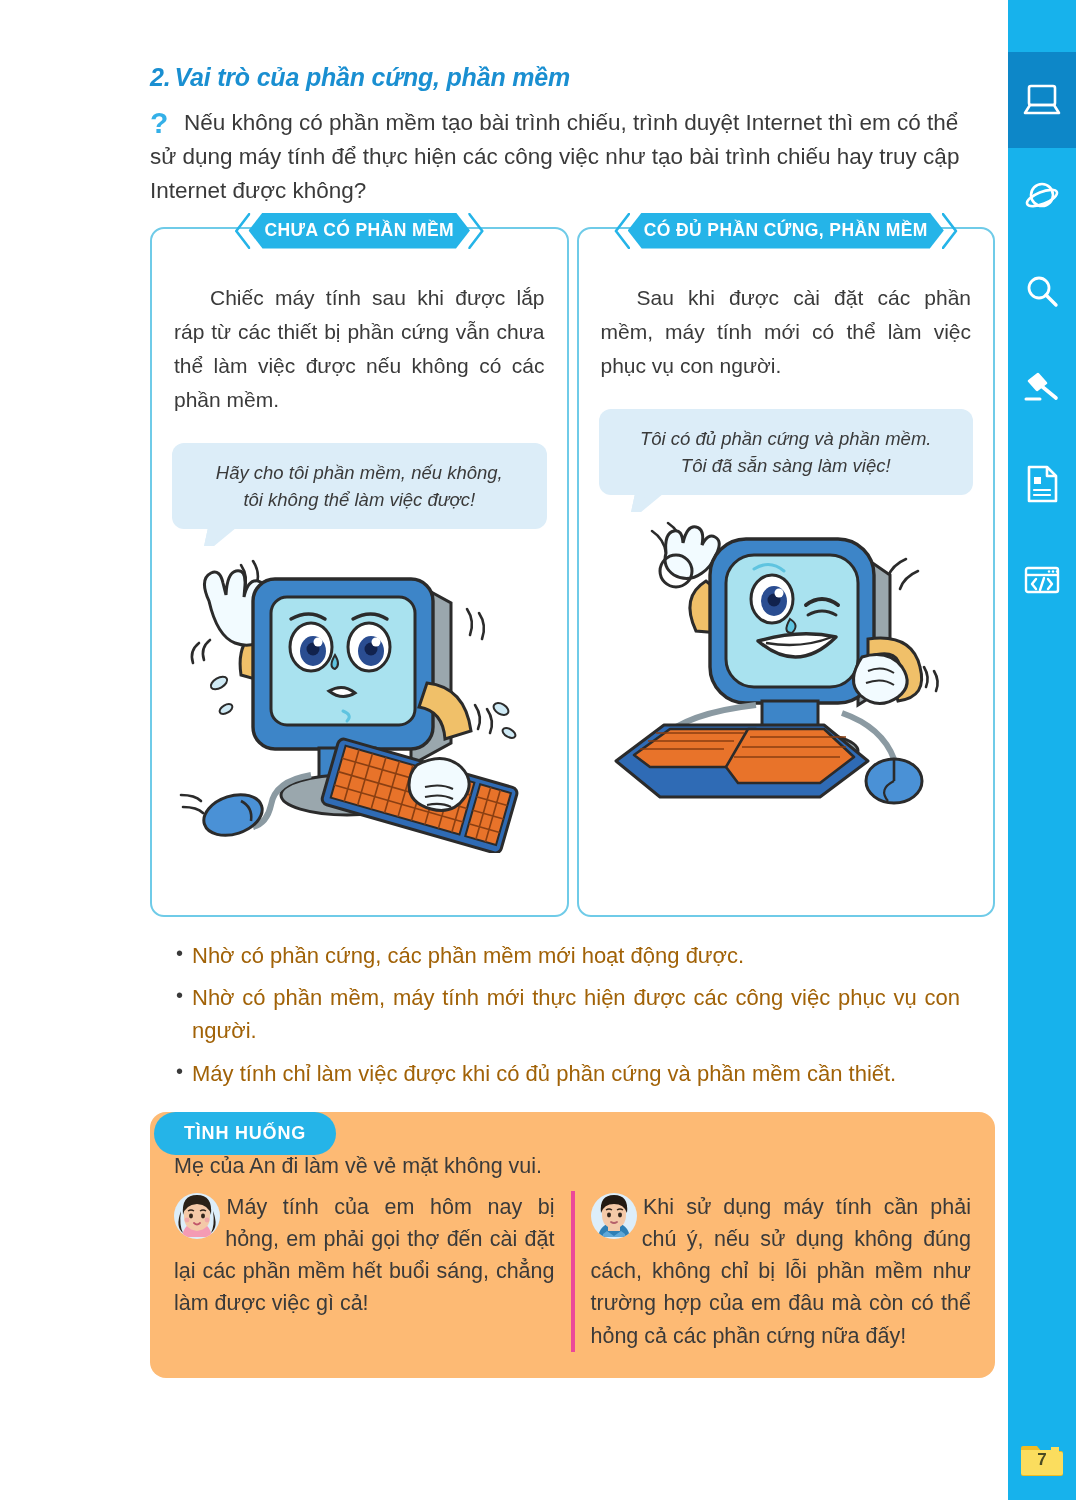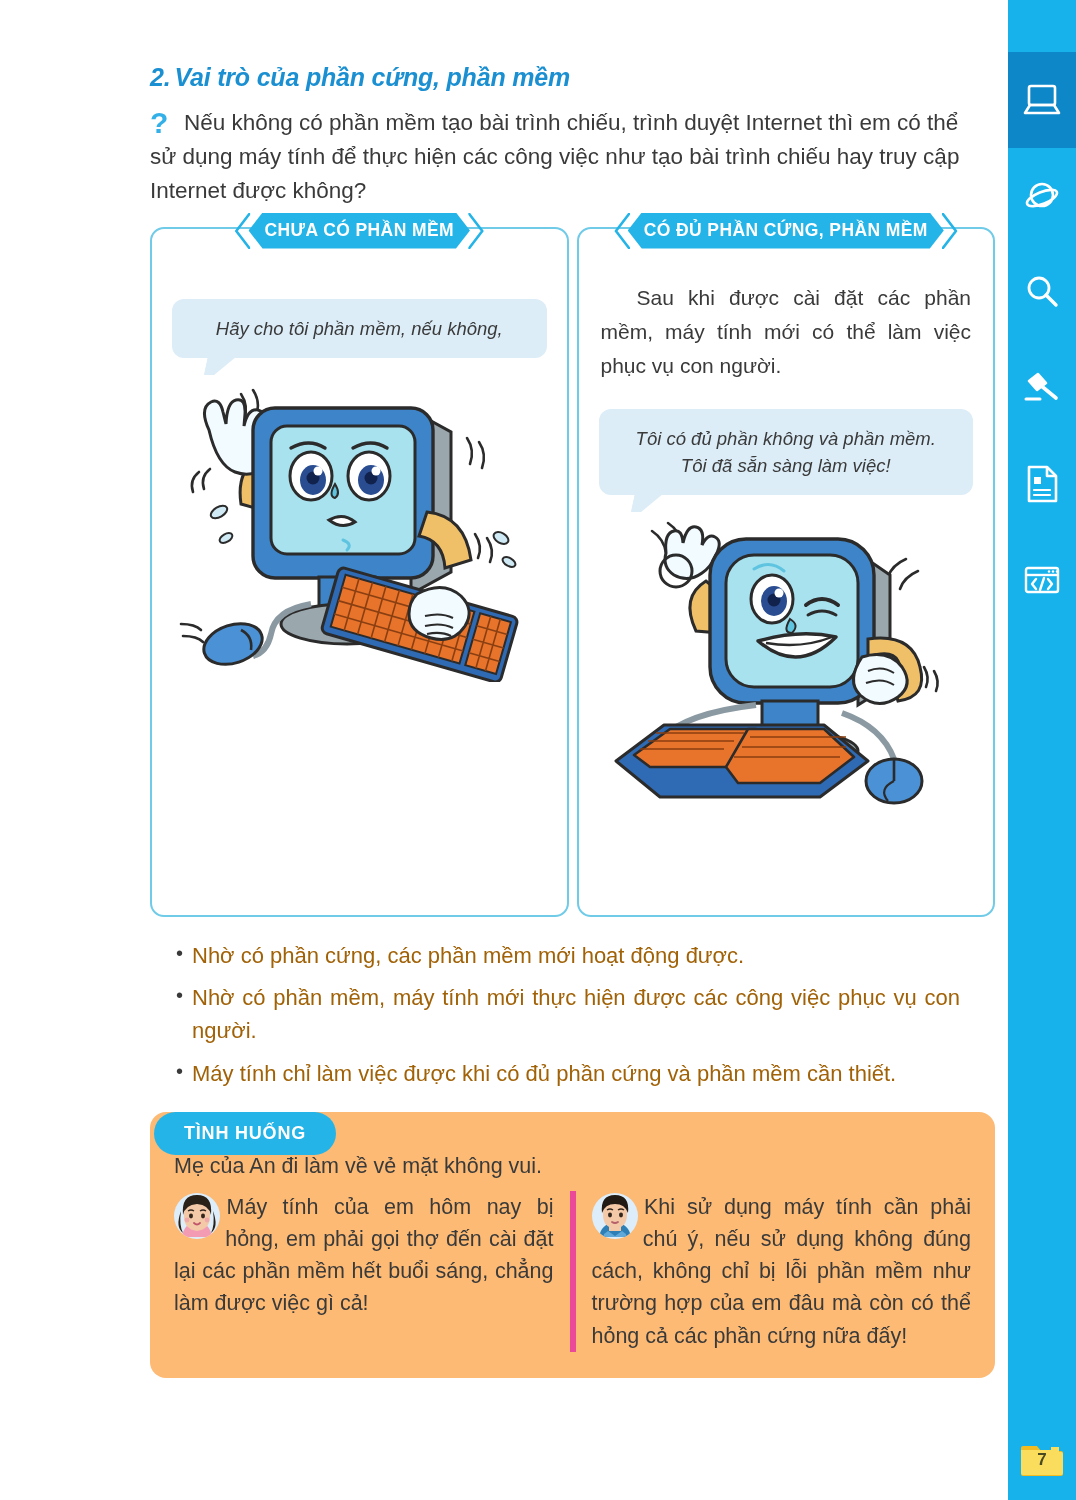--- a/index.html
+++ b/index.html
@@ -214,21 +214,21 @@
   .sit-col {
     flex: 1 1 0;
     font-size: 21.5px;
     line-height: 1.5;
     color: #3a3a3a;
     text-align: justify;
     text-align-last: left;
     padding: 0 16px;
     box-sizing: border-box;
   }
-  .sit-col.left { border-right: 6px solid #ec4899; padding-left: 0; }
+  .sit-col.left { border-right: 4px solid #ec4899; padding-left: 0; }
   .sit-col.right { padding-right: 0; }
   .avatar {
     float: left;
     width: 46px; height: 46px;
     margin: 2px 8px 0 0;
     border-radius: 50%;
     overflow: hidden;
     shape-outside: circle(50%);
   }
   .avatar svg { display:block; }
@@ -290,23 +290,25 @@
             </svg>
         </span>
         <span class="banner-core">CHƯA CÓ PHẦN MỀM</span>
         <span class="chev">
           <svg width="16" height="36" viewBox="0 0 16 36">
               <path d="M1 1 L14 18 L1 35" fill="none" stroke="#25b4e8" stroke-width="2.6" stroke-linecap="round" stroke-linejoin="round"></path>
             </svg>
         </span>
       </div>
 
+      <p class="panel-text">Chiếc máy tính sau khi được lắp ráp từ các thiết bị phần cứng vẫn chưa thể làm việc được nếu không có các phần mềm.</p>
 
       <div class="bubble">
         <div>Hãy cho tôi phần mềm, nếu không,</div>
+        <div>tôi không thể làm việc được!</div>
       </div>
 
       <div class="illus">
         <svg width="360" height="310" viewBox="0 0 360 310" aria-hidden="true">
 
           <g stroke="#2b2b2b" stroke-width="2.6" fill="none" stroke-linecap="round">
             <path d="M62 22 q8 12 3 26"></path>
               <path d="M74 18 q8 12 3 26"></path>
             <path d="M20 100 q-10 8 -6 20"></path>
               <path d="M31 97 q-10 8 -6 20"></path>
@@ -404,21 +406,21 @@
         <span class="chev">
           <svg width="16" height="36" viewBox="0 0 16 36">
               <path d="M1 1 L14 18 L1 35" fill="none" stroke="#25b4e8" stroke-width="2.6" stroke-linecap="round" stroke-linejoin="round"></path>
             </svg>
         </span>
       </div>
 
       <p class="panel-text">Sau khi được cài đặt các phần mềm, máy tính mới có thể làm việc phục vụ con người.</p>
 
       <div class="bubble">
-        <div>Tôi có đủ phần không và phần mềm.</div>
+        <div>Tôi có đủ phần cứng và phần mềm.</div>
         <div>Tôi đã sẵn sàng làm việc!</div>
       </div>
 
       <div class="illus">
         <svg width="360" height="310" viewBox="0 0 360 310" aria-hidden="true">
 
           <g stroke="#2b2b2b" stroke-width="2.6" fill="none" stroke-linecap="round">
             <path d="M46 22 q12 8 14 22"></path>
               <path d="M62 14 q12 8 14 22"></path>
             <path d="M300 50 q-14 6 -18 18"></path>

